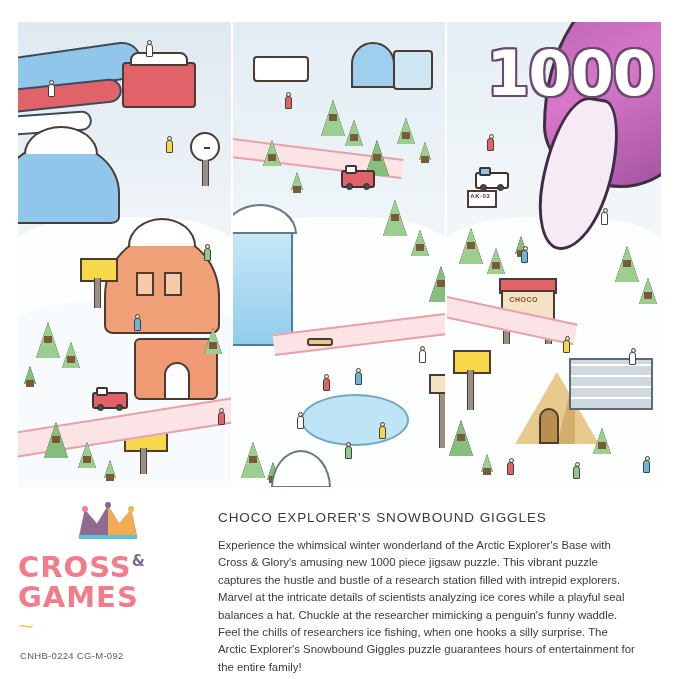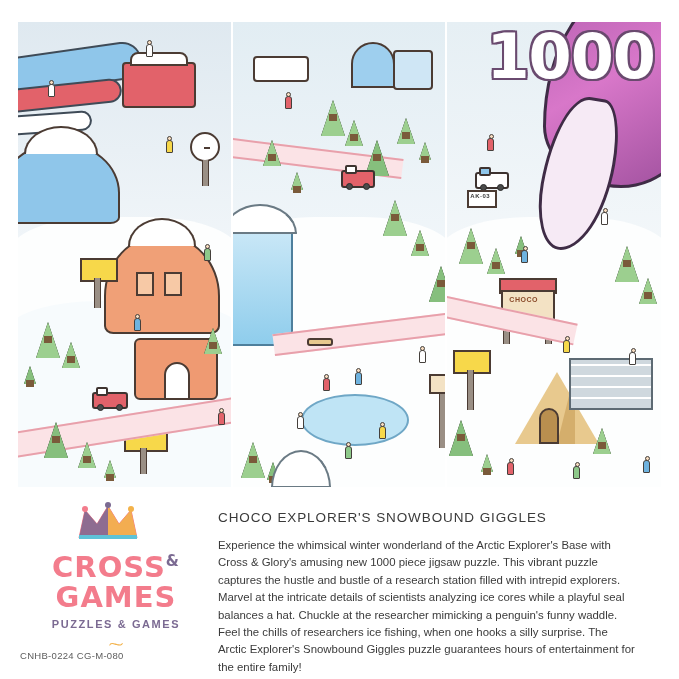--- a/index.html
+++ b/index.html
@@ -241,21 +241,21 @@
     border-radius: 50%;
     background: #4a4a4a;
     border: 1.5px solid #2a2a2a;
     box-sizing: border-box;
   }
 
   
   .piece-count {
     position: absolute;
     right: 6px;
-    top: 4px;
+    top: 21px;
     font-family: "DejaVu Sans", sans-serif;
     font-weight: bold;
     font-size: 62px;
     line-height: 1;
     color: #ffffff;
     letter-spacing: -1px;
     text-shadow:
       2px 0 0 #6a4a6f, -2px 0 0 #6a4a6f, 0 2px 0 #6a4a6f, 0 -2px 0 #6a4a6f,
       2px 2px 0 #6a4a6f, -2px -2px 0 #6a4a6f, 2px -2px 0 #6a4a6f, -2px 2px 0 #6a4a6f;
   }
@@ -283,21 +283,20 @@
     left: 18px;
     top: 500px;
     width: 643px;
     height: 160px;
   }
   .brand {
     position: absolute;
     left: 0;
     top: 0;
     width: 196px;
-    text-align: center;
   }
   .crown {
     margin: 2px auto 4px;
     width: 82px;
     height: 40px;
     position: relative;
   }
   .brand-name {
     font-family: "DejaVu Sans", sans-serif;
     font-weight: bold;
@@ -538,24 +537,23 @@
           <circle cx="10" cy="7" r="3" fill="#f37c8c"></circle>
           <circle cx="33" cy="3" r="3" fill="#7b6a92"></circle>
           <circle cx="56" cy="7" r="3" fill="#f3b24a"></circle>
           <rect x="4" y="33" width="58" height="4" fill="#5ec2d8"></rect>
         </svg>
       </div>
       <div class="brand-name">
         <span>CROSS</span><span class="amp">&amp;</span>
       </div>
       <div class="brand-name">GAMES</div>
-      <div class="brand-sub">PUZZLES &amp; GAMES</div>
       <div class="brand-flourish">⁓</div>
     </div>
 
-    <div class="sku">CNHB-0224 CG-M-080</div>
+    <div class="sku">CNHB-0224 CG-M-092</div>
 
     <div class="copy">
       <h1>CHOCO EXPLORER'S SNOWBOUND GIGGLES</h1>
       <p>Experience the whimsical winter wonderland of the Arctic Explorer's Base with Cross &amp; Glory's amusing new 1000 piece jigsaw puzzle. This vibrant puzzle captures the hustle and bustle of a research station filled with intrepid explorers. Marvel at the intricate details of scientists analyzing ice cores while a playful seal balances a hat. Chuckle at the researcher mimicking a penguin's funny waddle. Feel the chills of researchers ice fishing, when one hooks a silly surprise. The Arctic Explorer's Snowbound Giggles puzzle guarantees hours of entertainment for the entire family!</p>
     </div>
   </div>
 </div>
 
 </body></html>

